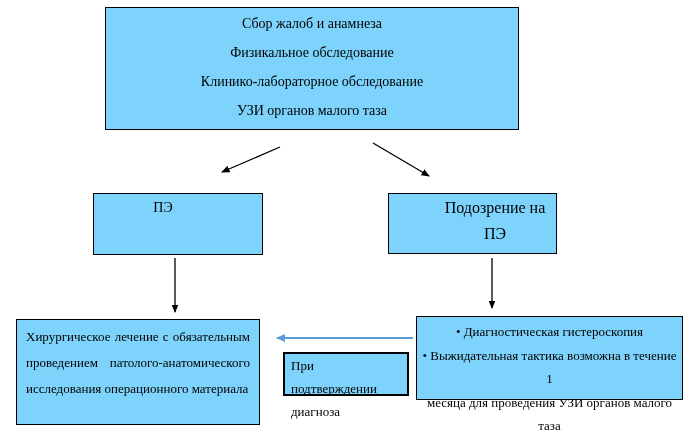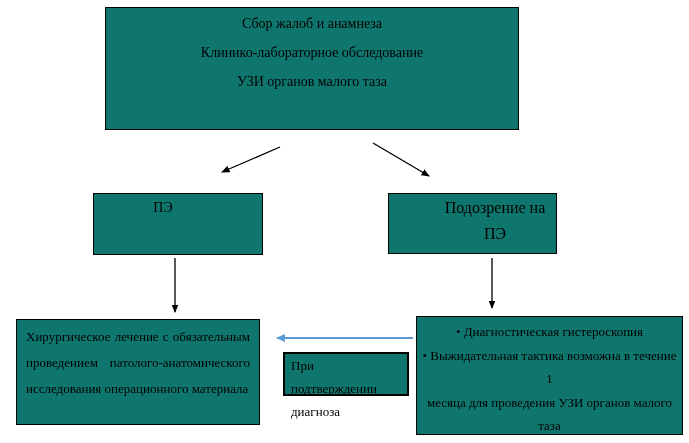--- a/index.html
+++ b/index.html
@@ -21,21 +21,21 @@
   .arrows-layer {
     position: absolute;
     left: 0; top: 0;
     width: 689px; height: 443px;
     pointer-events: none;
   }
   .box {
     position: absolute;
     box-sizing: border-box;
     border: 1.5px solid #000000;
-    background: #0f766e;
+    background: #7dd3fc;
   }
   .top-box {
     left: 105px; top: 7px;
     width: 414px; height: 123px;
     text-align: center;
     font-size: 14px;
     line-height: 29px;
     padding-top: 1px;
   }
   .pe-box {
@@ -67,21 +67,21 @@
     left: 283px; top: 352px;
     width: 126px; height: 44px;
     border-width: 2px;
     text-align: justify;
     font-size: 13px;
     line-height: 23px;
     padding: 0 6px;
   }
   .tactics-box {
     left: 416px; top: 316px;
-    width: 267px; height: 119px;
+    width: 267px; height: 84px;
     text-align: center;
     font-size: 13px;
     line-height: 23.5px;
     padding: 3px 1px 0 1px;
   }
 </style>
 </head>
 <body>
 
 <div class="canvas">
@@ -97,20 +97,21 @@
     </defs>
     <line x1="280" y1="147" x2="222" y2="172" stroke="#000000" stroke-width="1.3" marker-end="url(#ah-black)"></line>
     <line x1="373" y1="143" x2="429" y2="176" stroke="#000000" stroke-width="1.3" marker-end="url(#ah-black)"></line>
     <line x1="175" y1="258" x2="175" y2="312" stroke="#000000" stroke-width="1.3" marker-end="url(#ah-black)"></line>
     <line x1="492" y1="258" x2="492" y2="308" stroke="#000000" stroke-width="1.3" marker-end="url(#ah-black)"></line>
     <line x1="413" y1="338" x2="277" y2="338" stroke="#5B9BD5" stroke-width="1.8" marker-end="url(#ah-blue)"></line>
   </svg>
 
   <div class="box top-box">
     <div>Сбор жалоб и анамнеза</div>
+    <div>Физикальное обследование</div>
     <div>Клинико-лабораторное обследование</div>
     <div>УЗИ органов малого таза</div>
   </div>
 
   <div class="box pe-box">
     <div>ПЭ</div>
   </div>
 
   <div class="box suspicion-box">
     <div>Подозрение на ПЭ</div>

